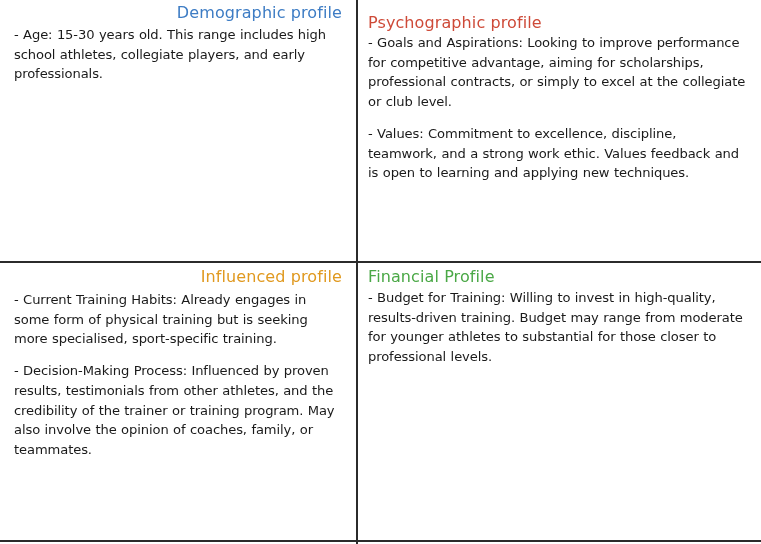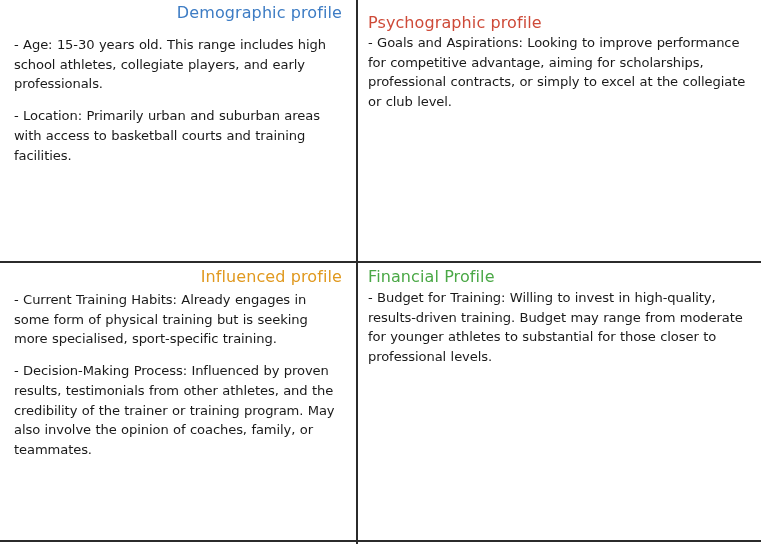--- a/index.html
+++ b/index.html
@@ -79,46 +79,46 @@
     text-align: left;
     letter-spacing: -0.1px;
     word-spacing: 0.4px;
   }
   .bullet:last-child { margin-bottom: 0; }
 
   
   .quad.tl .bullet,
   .quad.bl .bullet { padding-left: 4px; }
 
-  .quad.tl .bullets { margin-top: 12px; }
+  .quad.tl .bullets { margin-top: 2px; }
   .quad.bl .bullets { margin-top: 3px; }
   .quad.tr .bullets { margin-top: -1px; }
   .quad.br .bullets { margin-top: 1px; }
 </style>
 </head>
 <body>
 
 <div class="board">
 
   <div class="rule-h mid"></div>
   <div class="rule-h bottom"></div>
   <div class="rule-v"></div>
 
   <div class="quad tl">
     <div class="heading right h-blue">Demographic profile</div>
     <div class="bullets">
       <p class="bullet">- Age: 15-30 years old. This range includes high school athletes, collegiate players, and early professionals.</p>
-      <p class="bullet">- Location: Primarily urban and suburban areas with access to basketball courts and training facilities.</p>
     </div>
   </div>
 
   <div class="quad tr">
     <div class="heading left h-red">Psychographic profile</div>
     <div class="bullets">
       <p class="bullet">- Goals and Aspirations: Looking to improve performance for competitive advantage, aiming for scholarships, professional contracts, or simply to excel at the collegiate or club level.</p>
+      <p class="bullet">- Values: Commitment to excellence, discipline, teamwork, and a strong work ethic. Values feedback and is open to learning and applying new techniques.</p>
     </div>
   </div>
 
   <div class="quad bl">
     <div class="heading right h-orange">Influenced profile</div>
     <div class="bullets">
       <p class="bullet">- Current Training Habits: Already engages in some form of physical training but is seeking more specialised, sport-specific training.</p>
       <p class="bullet">- Decision-Making Process: Influenced by proven results, testimonials from other athletes, and the credibility of the trainer or training program. May also involve the opinion of coaches, family, or teammates.</p>
     </div>
   </div>

